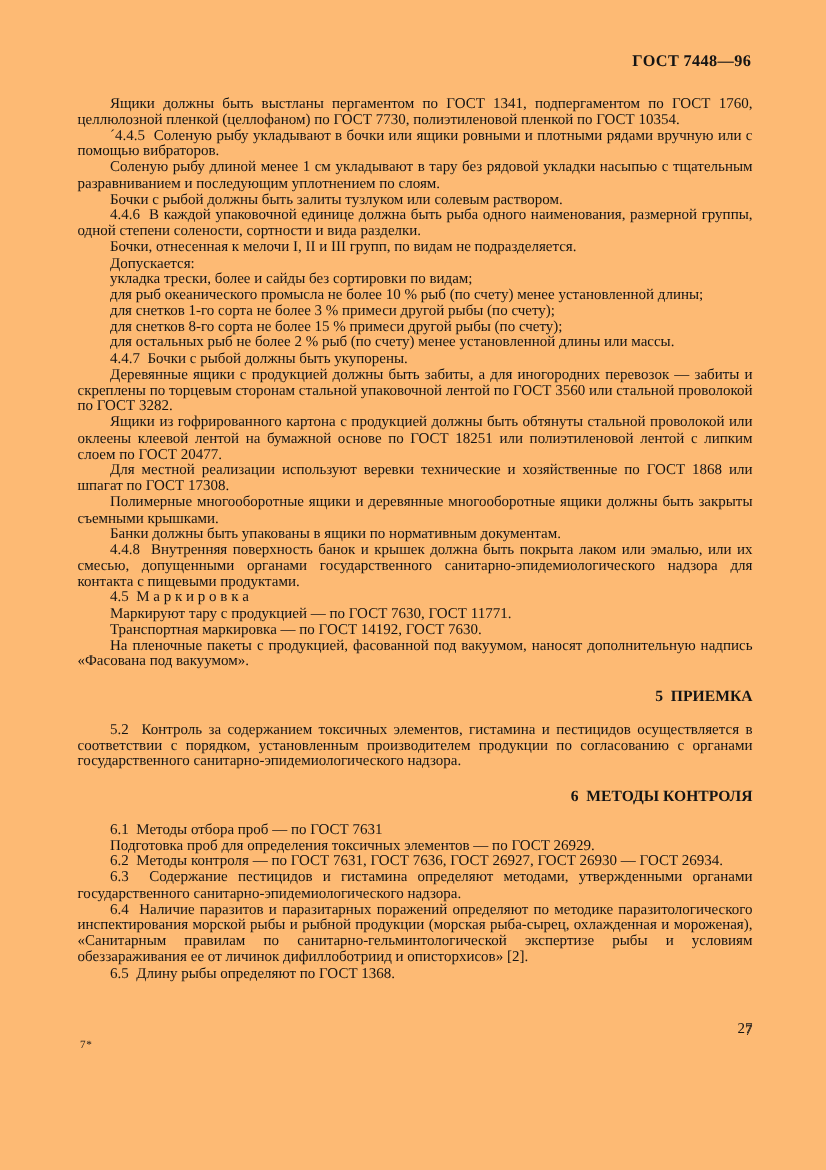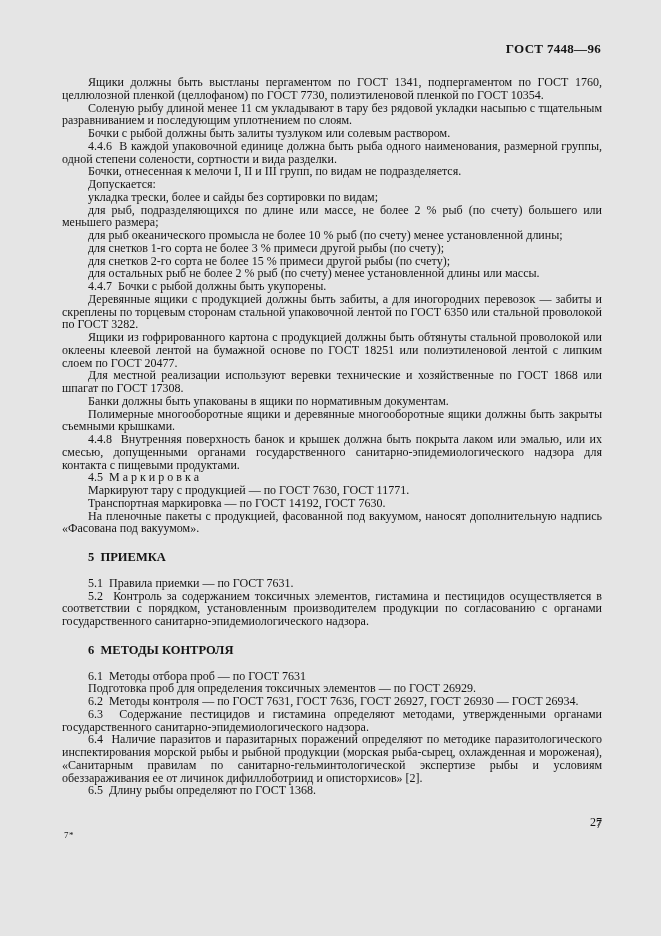--- a/index.html
+++ b/index.html
@@ -4,21 +4,21 @@
 <style>
   html, body {
     margin: 0;
     padding: 0;
     background: #ffffff;
   }
   .page {
     position: relative;
     width: 661px;
     height: 936px;
-    background: #e5e5e5;
+    background: #fdba74;
     overflow: hidden;
     font-family: "Liberation Serif", "DejaVu Serif", serif;
     color: #141414;
   }
   .running-header {
     position: absolute;
     top: 41px;
     left: 62px;
     width: 539px;
     text-align: right;
@@ -38,21 +38,21 @@
   }
   .content p.body {
     margin: 0;
     text-indent: 26px;
   }
   .content p.heading {
     margin: 16px 0 13px 0;
     text-indent: 26px;
     font-weight: bold;
     font-size: 12.5px;
-    text-align: left;
+    text-align: right;
   }
   .signature-mark {
     position: absolute;
     left: 64px;
     top: 830px;
     font-size: 9px;
     letter-spacing: 0.5px;
   }
   .page-number-center {
     position: absolute;
@@ -72,44 +72,43 @@
   }
 </style>
 </head>
 <body>
 
 <div class="page">
   <div class="running-header">ГОСТ 7448—96</div>
 
   <div class="content">
       <p class="body">Ящики должны быть выстланы пергаментом по ГОСТ 1341, подпергаментом по ГОСТ 1760, целлюлозной пленкой (целлофаном) по ГОСТ 7730, полиэтиленовой пленкой по ГОСТ 10354.</p>
-      <p class="body">Соленую рыбу длиной менее 11 см укладывают в тару без рядовой укладки насыпью с тщательным разравниванием и последующим уплотнением по слоям.</p>
+      <p class="body">´4.4.5&nbsp; Соленую рыбу укладывают в бочки или ящики ровными и плотными рядами вручную или с помощью вибраторов.</p>
+      <p class="body">Соленую рыбу длиной менее 1 см укладывают в тару без рядовой укладки насыпью с тщательным разравниванием и последующим уплотнением по слоям.</p>
       <p class="body">Бочки с рыбой должны быть залиты тузлуком или солевым раствором.</p>
       <p class="body">4.4.6&nbsp; В каждой упаковочной единице должна быть рыба одного наименования, размерной группы, одной степени солености, сортности и вида разделки.</p>
       <p class="body">Бочки, отнесенная к мелочи I, II и III групп, по видам не подразделяется.</p>
       <p class="body">Допускается:</p>
       <p class="body">укладка трески, более и сайды без сортировки по видам;</p>
-      <p class="body">для рыб, подразделяющихся по длине или массе, не более 2 % рыб (по счету) большего или меньшего размера;</p>
       <p class="body">для рыб океанического промысла не более 10 % рыб (по счету) менее установленной длины;</p>
       <p class="body">для снетков 1-го сорта не более 3 % примеси другой рыбы (по счету);</p>
-      <p class="body">для снетков 2-го сорта не более 15 % примеси другой рыбы (по счету);</p>
+      <p class="body">для снетков 8-го сорта не более 15 % примеси другой рыбы (по счету);</p>
       <p class="body">для остальных рыб не более 2 % рыб (по счету) менее установленной длины или массы.</p>
       <p class="body">4.4.7&nbsp; Бочки с рыбой должны быть укупорены.</p>
-      <p class="body">Деревянные ящики с продукцией должны быть забиты, а для иногородних перевозок — забиты и скреплены по торцевым сторонам стальной упаковочной лентой по ГОСТ 6350 или стальной проволокой по ГОСТ 3282.</p>
+      <p class="body">Деревянные ящики с продукцией должны быть забиты, а для иногородних перевозок — забиты и скреплены по торцевым сторонам стальной упаковочной лентой по ГОСТ 3560 или стальной проволокой по ГОСТ 3282.</p>
       <p class="body">Ящики из гофрированного картона с продукцией должны быть обтянуты стальной проволокой или оклеены клеевой лентой на бумажной основе по ГОСТ 18251 или полиэтиленовой лентой с липким слоем по ГОСТ 20477.</p>
       <p class="body">Для местной реализации используют веревки технические и хозяйственные по ГОСТ 1868 или шпагат по ГОСТ 17308.</p>
+      <p class="body">Полимерные многооборотные ящики и деревянные многооборотные ящики должны быть закрыты съемными крышками.</p>
       <p class="body">Банки должны быть упакованы в ящики по нормативным документам.</p>
-      <p class="body">Полимерные многооборотные ящики и деревянные многооборотные ящики должны быть закрыты съемными крышками.</p>
       <p class="body">4.4.8&nbsp; Внутренняя поверхность банок и крышек должна быть покрыта лаком или эмалью, или их смесью, допущенными органами государственного санитарно-эпидемиологического надзора для контакта с пищевыми продуктами.</p>
       <p class="body">4.5&nbsp; М а р к и р о в к а</p>
       <p class="body">Маркируют тару с продукцией — по ГОСТ 7630, ГОСТ 11771.</p>
       <p class="body">Транспортная маркировка — по ГОСТ 14192, ГОСТ 7630.</p>
       <p class="body">На пленочные пакеты с продукцией, фасованной под вакуумом, наносят дополнительную надпись «Фасована под вакуумом».</p>
       <p class="heading">5&nbsp; ПРИЕМКА</p>
-      <p class="body">5.1&nbsp; Правила приемки — по ГОСТ 7631.</p>
       <p class="body">5.2&nbsp; Контроль за содержанием токсичных элементов, гистамина и пестицидов осуществляется в соответствии с порядком, установленным производителем продукции по согласованию с органами государственного санитарно-эпидемиологического надзора.</p>
       <p class="heading">6&nbsp; МЕТОДЫ КОНТРОЛЯ</p>
       <p class="body">6.1&nbsp; Методы отбора проб — по ГОСТ 7631</p>
       <p class="body">Подготовка проб для определения токсичных элементов — по ГОСТ 26929.</p>
       <p class="body">6.2&nbsp; Методы контроля — по ГОСТ 7631, ГОСТ 7636, ГОСТ 26927, ГОСТ 26930 — ГОСТ 26934.</p>
       <p class="body">6.3&nbsp; Содержание пестицидов и гистамина определяют методами, утвержденными органами государственного санитарно-эпидемиологического надзора.</p>
       <p class="body">6.4&nbsp; Наличие паразитов и паразитарных поражений определяют по методике паразитологического инспектирования морской рыбы и рыбной продукции (морская рыба-сырец, охлажденная и мороженая), «Санитарным правилам по санитарно-гельминтологической экспертизе рыбы и условиям обеззараживания ее от личинок дифиллоботриид и описторхисов» [2].</p>
       <p class="body">6.5&nbsp; Длину рыбы определяют по ГОСТ 1368.</p>
     </div>
 

